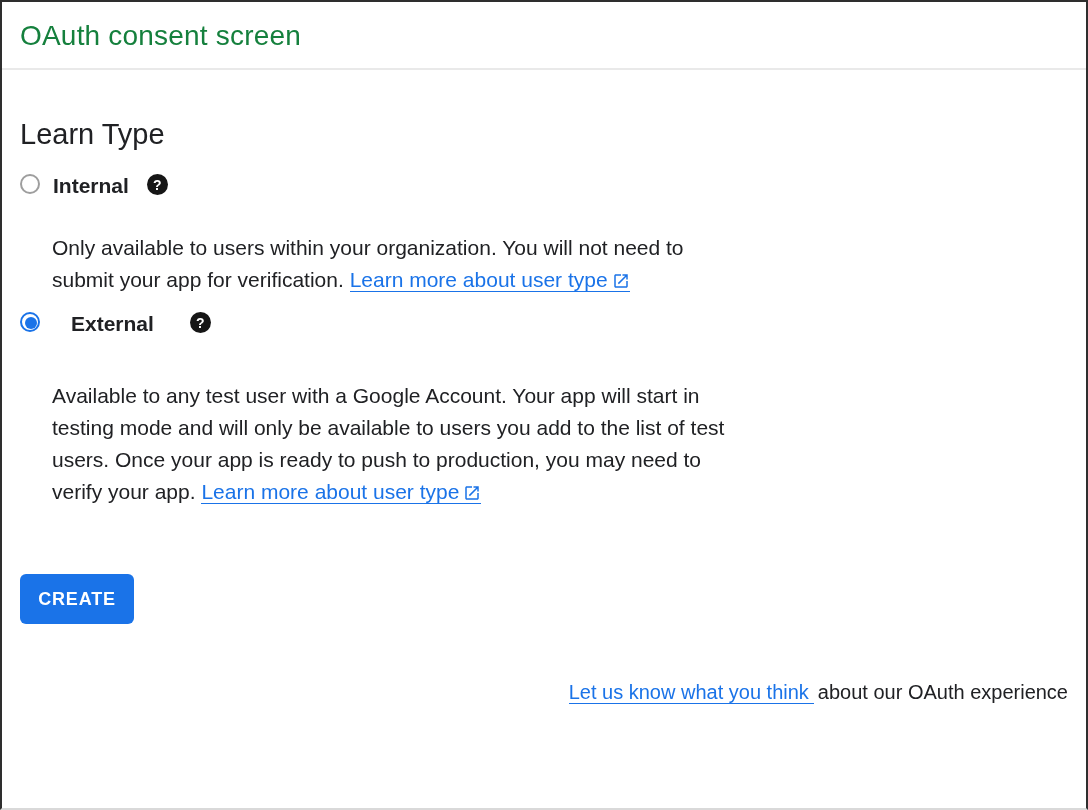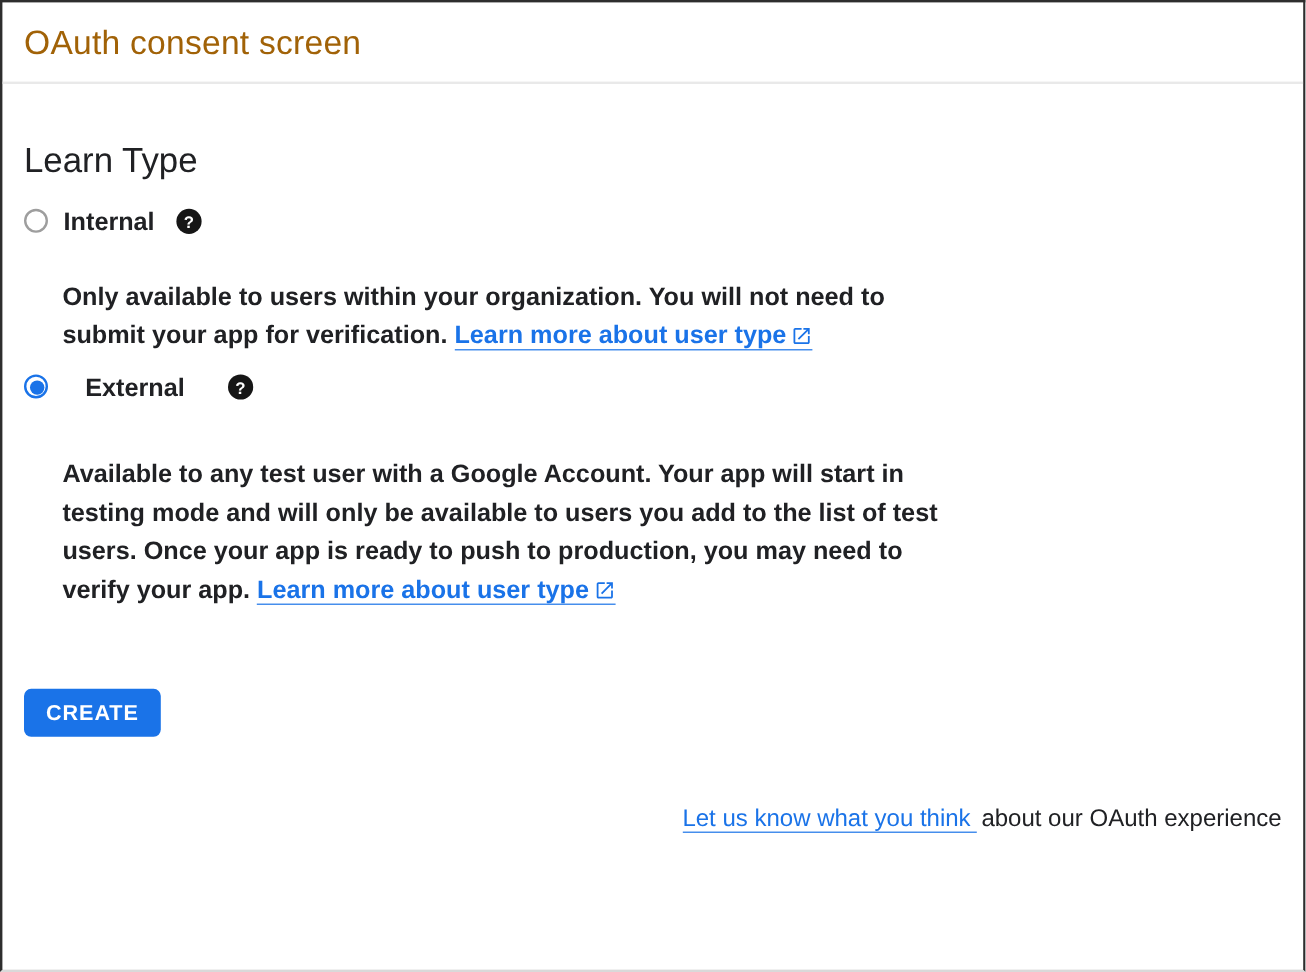--- a/index.html
+++ b/index.html
@@ -14,21 +14,21 @@
     font-family: "Liberation Sans", "DejaVu Sans", sans-serif;
     color: #202124;
     overflow: hidden;
   }
   .header { padding: 17px 18px 15px; }
   .title {
     margin: 0;
     font-size: 28px;
     font-weight: 400;
     line-height: 34px;
-    color: #a16207;
+    color: #15803d;
     letter-spacing: 0.2px;
   }
   .divider { height: 2px; background: #e9e9e9; }
   .content { padding: 0 18px; }
   .intro {
     margin: 36px 0 0;
     font-size: 21px;
     line-height: 33px;
     white-space: pre-line;
   }
@@ -77,36 +77,35 @@
     align-items: center;
     justify-content: center;
     cursor: pointer;
     flex: none;
   }
   .desc {
     margin: 34px 0 0 32px;
     font-size: 21px;
     line-height: 32px;
     white-space: pre-line;
-    font-weight: bold;
   }
   .desc.external-desc { margin-top: 44px; }
   .learn-link {
     color: #1a73e8;
     text-decoration: none;
     border-bottom: 1px solid #1a73e8;
     cursor: pointer;
     white-space: nowrap;
   }
   .learn-link svg { vertical-align: -3px; margin-left: 4px; }
   .create-btn {
     display: block;
     margin-top: 66px;
     width: 114px;
-    height: 40px;
+    height: 50px;
     background: #1a73e8;
     color: #ffffff;
     border: none;
     border-radius: 6px;
     font-family: inherit;
     font-size: 18px;
     font-weight: 700;
     letter-spacing: 0.8px;
     cursor: pointer;
   }

